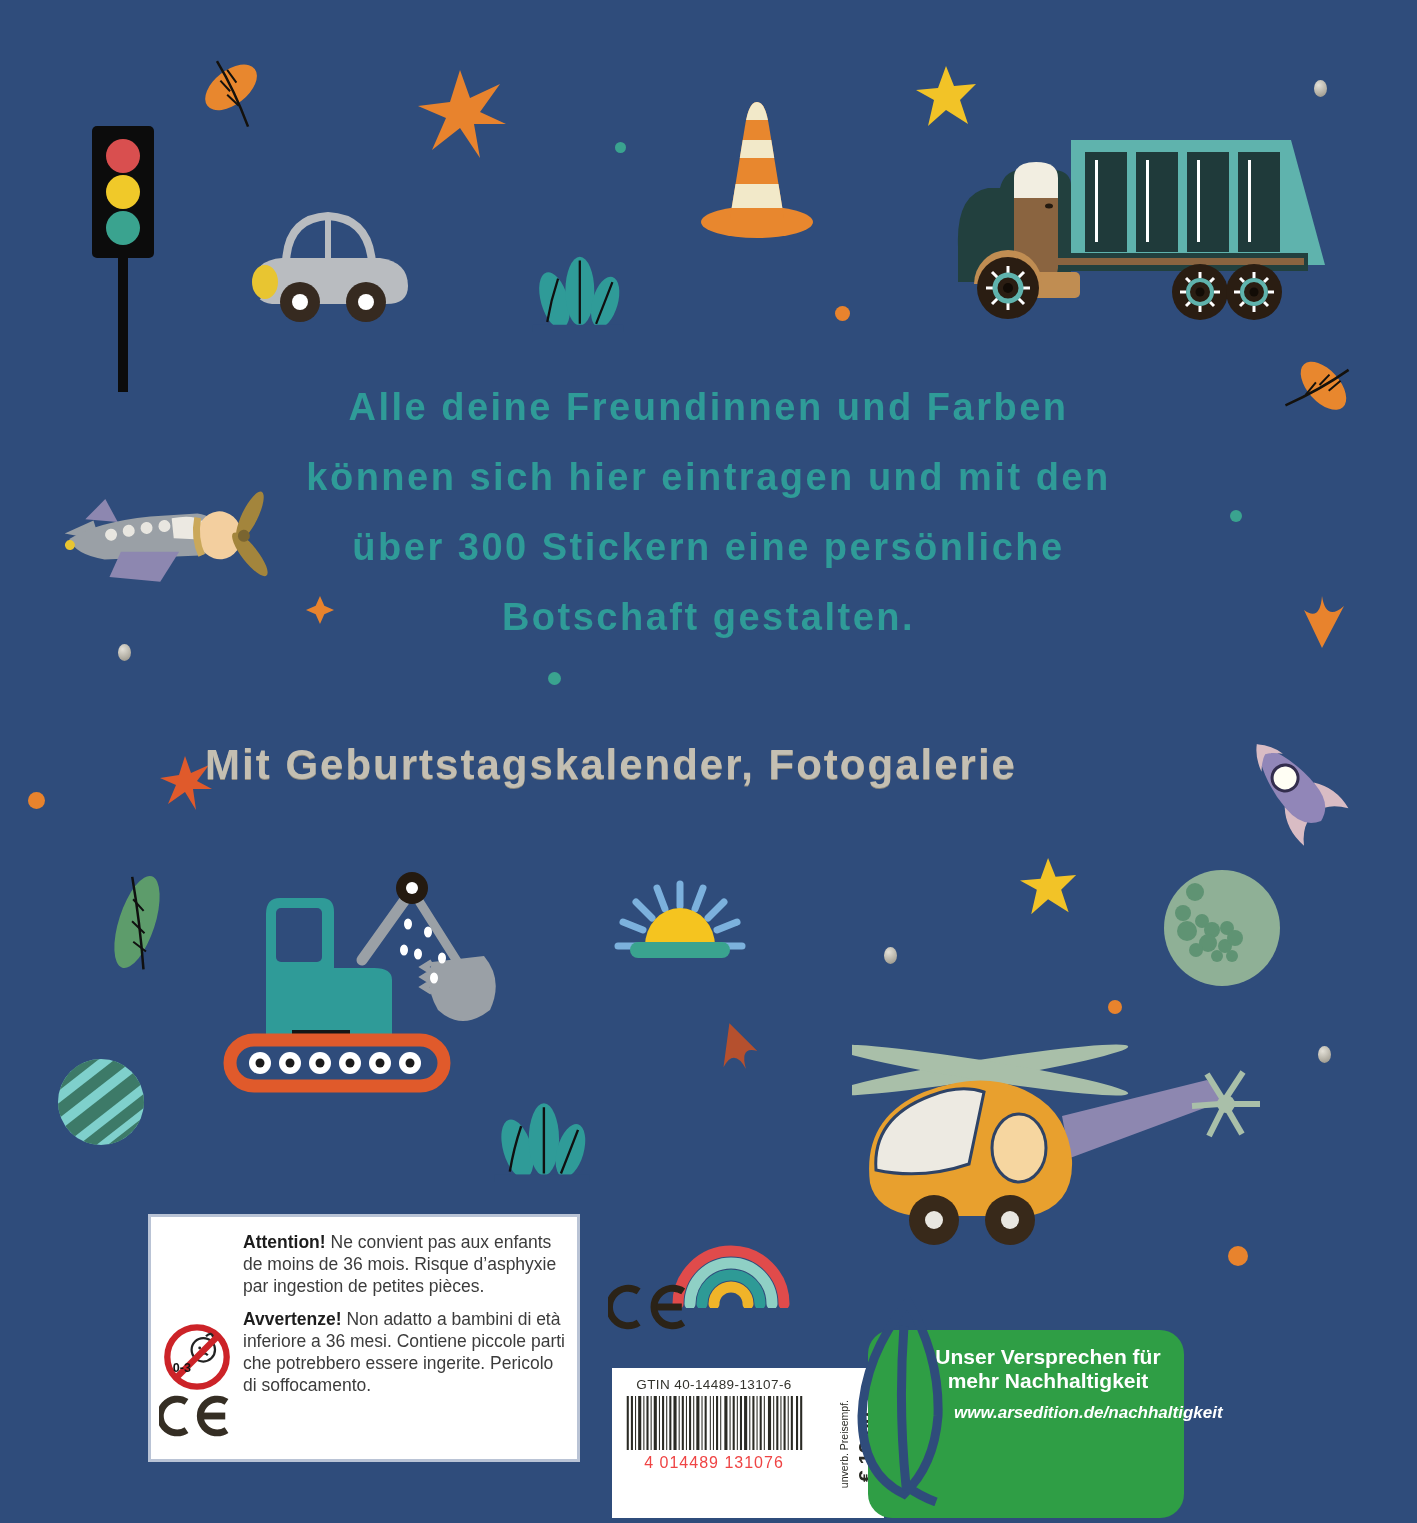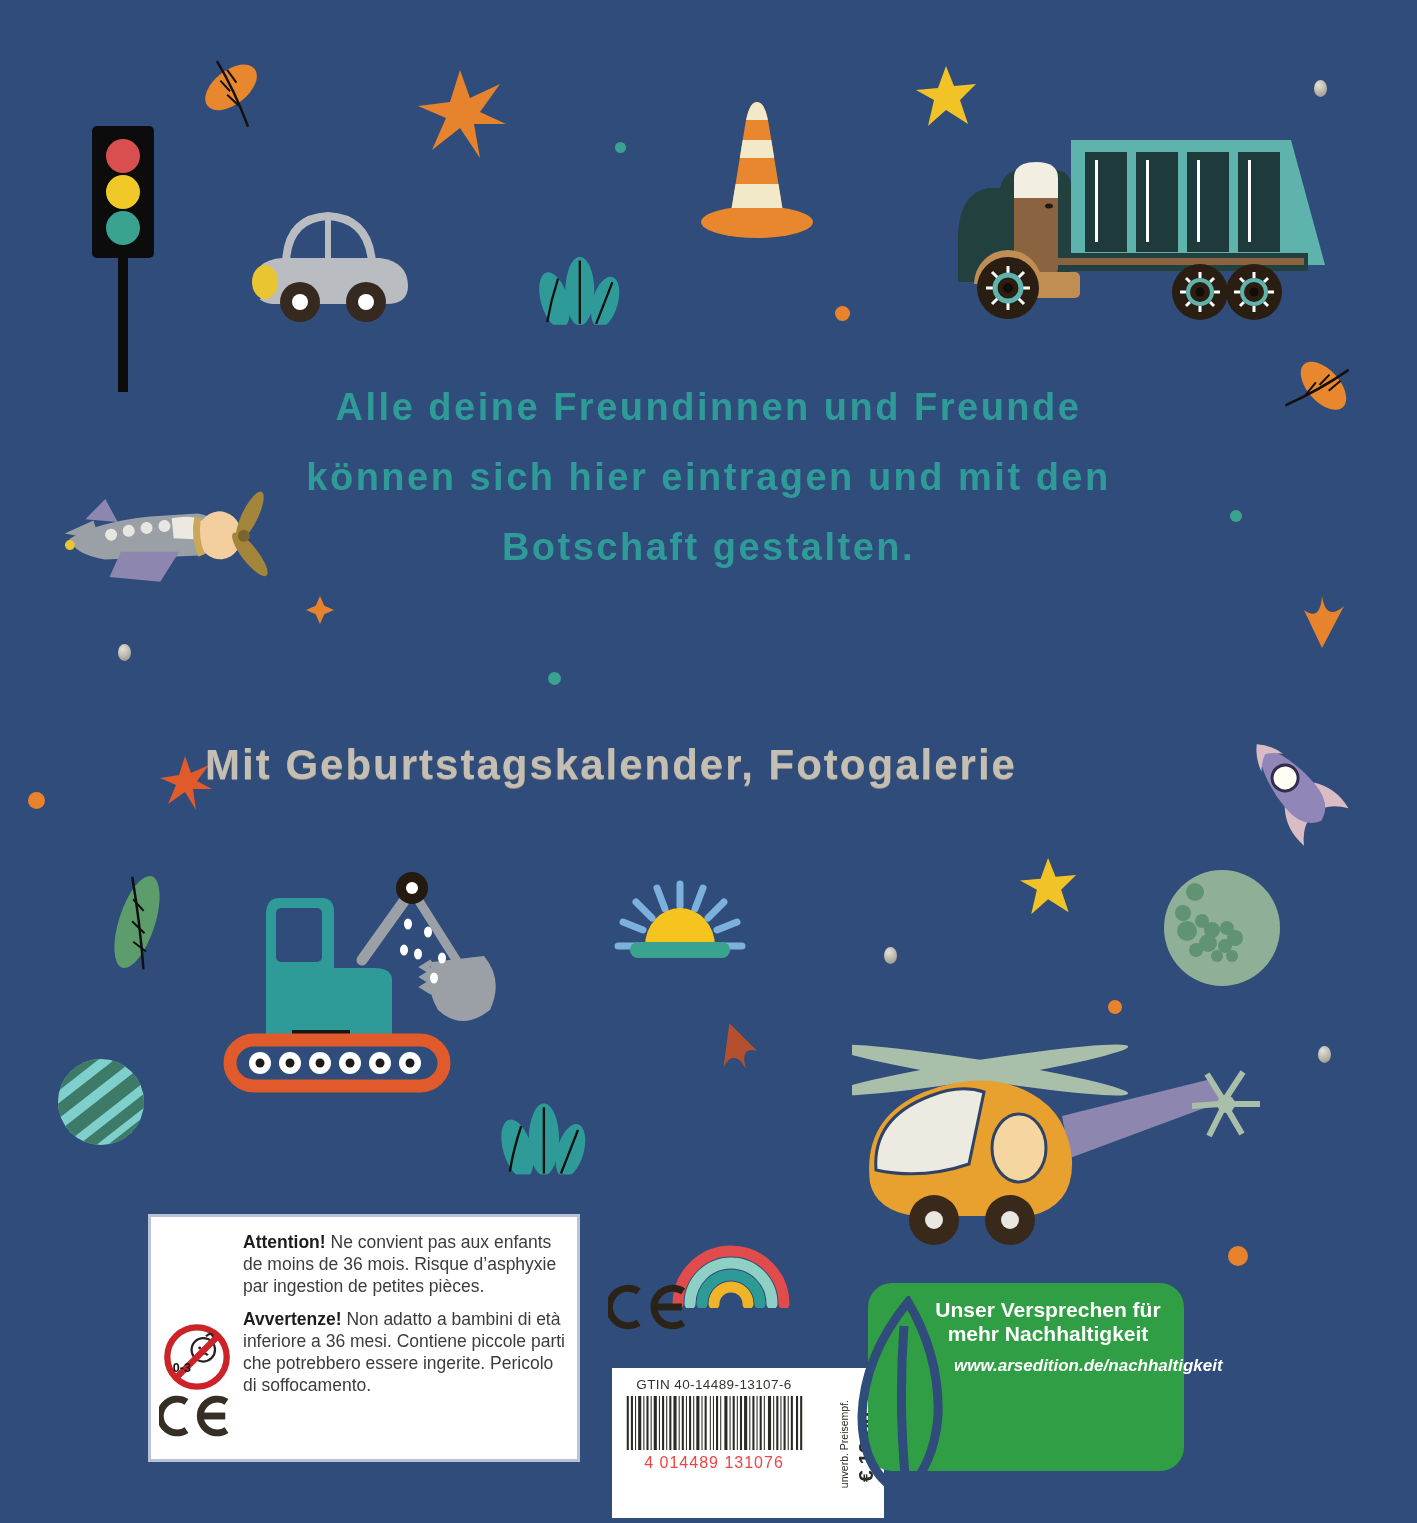--- a/index.html
+++ b/index.html
@@ -28,21 +28,21 @@
   .barcode-box{position:absolute;left:612px;top:1368px;width:272px;height:150px;background:#ffffff;}
   .gtin{position:absolute;left:6px;top:9px;width:192px;text-align:center;
     font-size:13.5px;color:#33332d;letter-spacing:0.4px;}
   .digits{position:absolute;left:6px;top:86px;width:192px;text-align:center;
     font-family:Liberation Sans, sans-serif;font-size:16px;color:#ef4444;letter-spacing:1px;}
   .vert{position:absolute;writing-mode:vertical-rl;transform:rotate(180deg);color:#2a2a24;}
   .price-note{right:34px;top:32px;font-size:10.5px;}
   .price{right:6px;top:44px;font-size:21px;font-weight:bold;}
   .price-sup{position:absolute;right:7px;top:6px;font-size:11px;font-weight:bold;color:#2a2a24;}
   
-  .green-box{position:absolute;left:868px;top:1283px;width:316px;height:188px;
+  .green-box{position:absolute;left:868px;top:1330px;width:316px;height:188px;
     background:#2f9e45;border-radius:24px;color:#ffffff;box-sizing:border-box;}
   .gb-title{margin:15px 8px 9px 64px;width:232px;text-align:center;
     font-size:21px;font-weight:bold;line-height:1.15;}
   .gb-bullets{margin-left:80px;width:226px;font-size:16.5px;line-height:1.28;}
   .gb-bullet{padding-left:14px;text-indent:-14px;}
   .gb-bullet::before{content:"• ";}
   .gb-url{margin:10px 16px 0 86px;font-size:17px;font-weight:bold;font-style:italic;}
 </style>
 </head>
 <body>
@@ -377,22 +377,23 @@
 
   <svg class="abs" style="left:608px;top:1282px;" width="78" height="50" viewBox="0 0 112 62">
     <g fill="none" stroke="#2b2317" stroke-width="10">
       <path d="M44,8.5 A27,27 0 1 0 44,53.5"></path>
       <path d="M108,8.5 A27,27 0 1 0 108,53.5"></path>
       <line x1="70" y1="31" x2="106" y2="31"></line>
     </g>
   </svg>
 
   <div class="main-msg">
-    <div>Alle deine Freundinnen und Freunde</div>
+    <div>Alle deine Freundinnen und Farben</div>
     <div>können sich hier eintragen und mit den</div>
+    <div>über 300 Stickern eine persönliche</div>
     <div>Botschaft gestalten.</div>
   </div>
 
   <div class="silver-msg">
     <div>Mit Geburtstagskalender, Fotogalerie</div>
   </div>
 
   <div class="warning-box">
 
     <svg class="abs" style="left:10px;top:104px;" width="72" height="72" viewBox="0 0 80 80">

